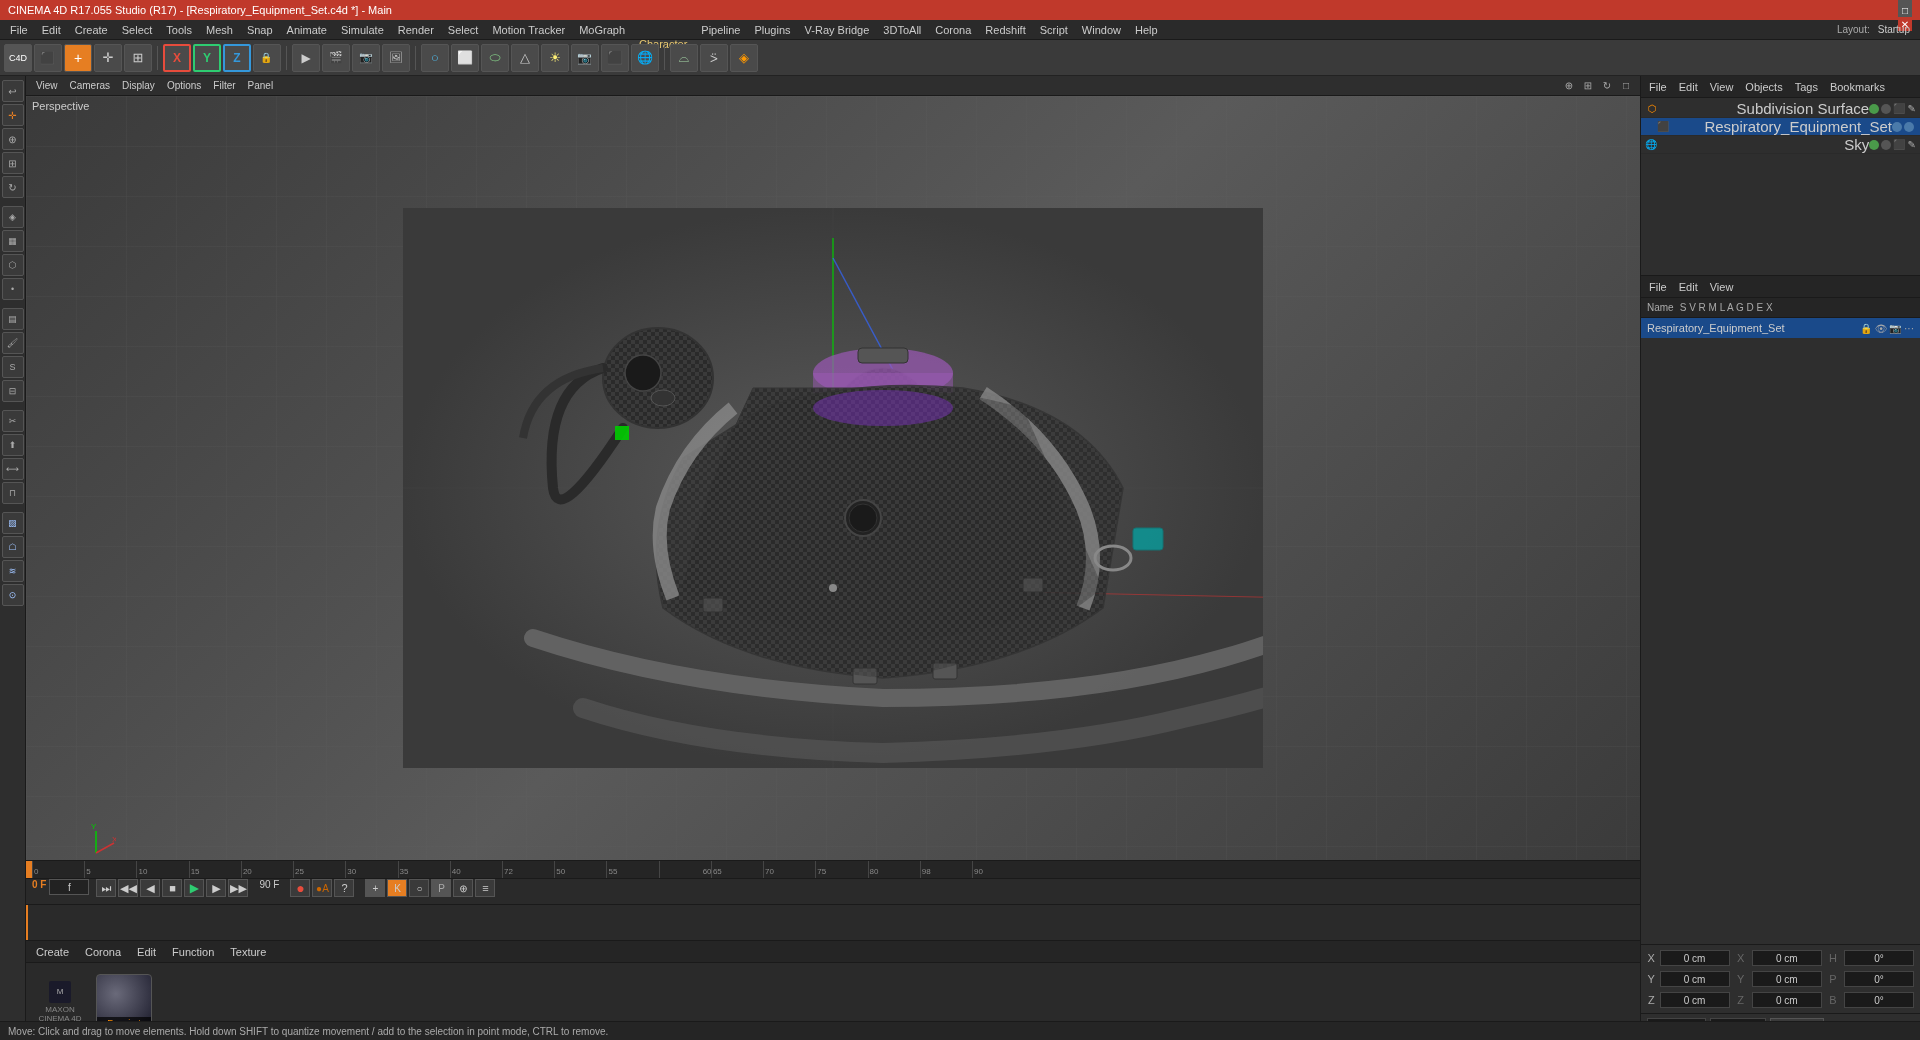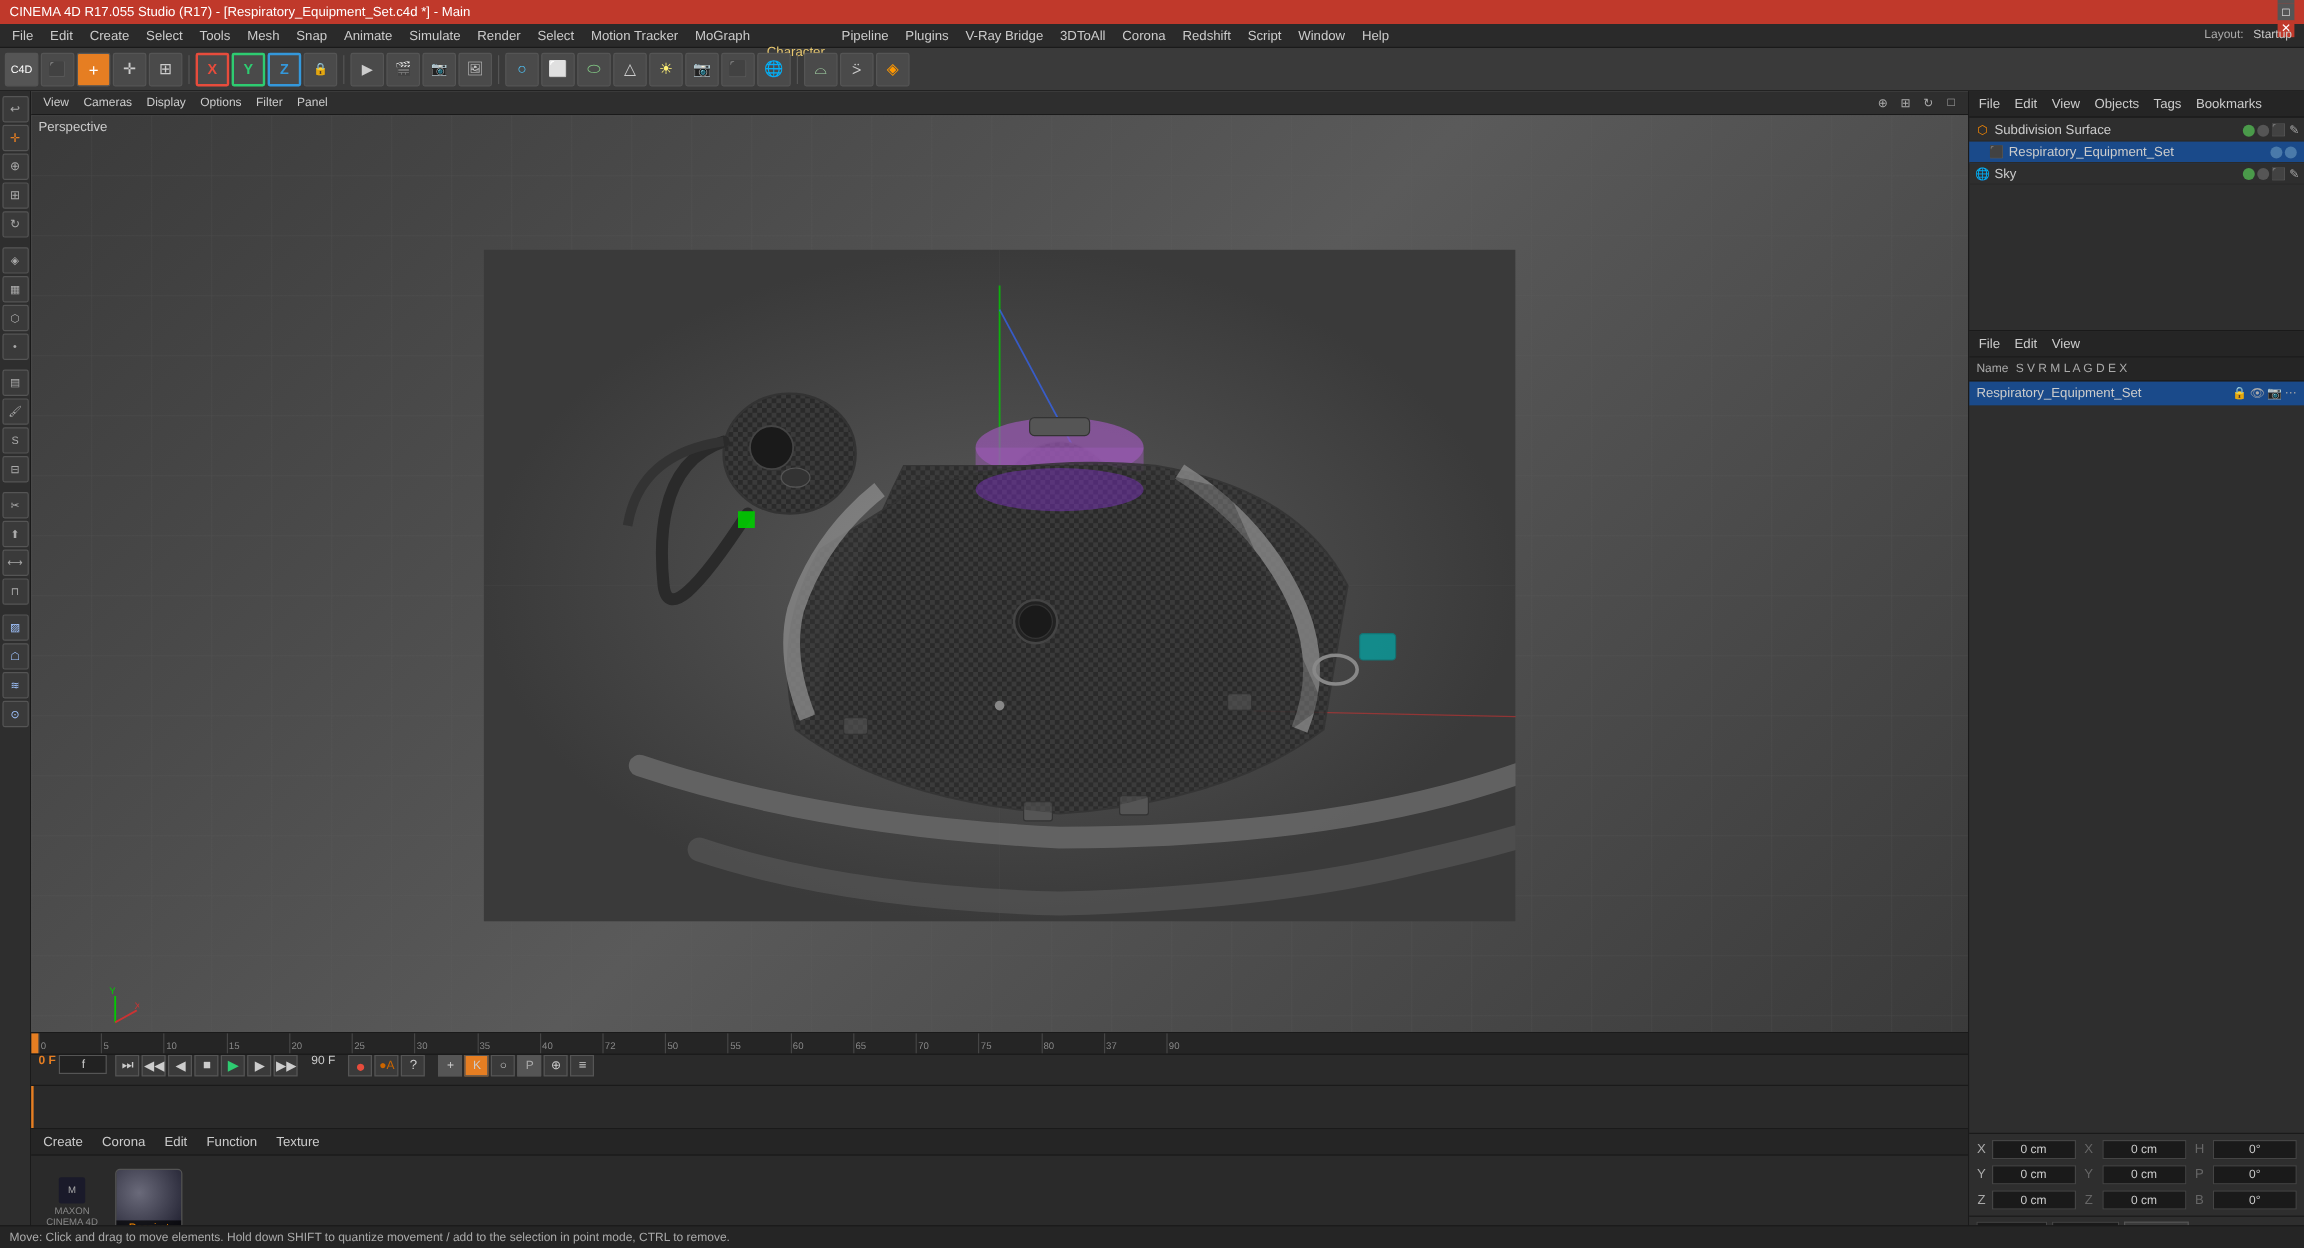--- a/index.html
+++ b/index.html
@@ -312,21 +312,21 @@
       cursor: pointer;
       border-bottom: 1px solid #2a2a2a;
     }
     .obj-row-active { background: #1a4a8a; }
     .obj-icon {
       width: 14px; height: 14px;
       margin-right: 3px;
       display: flex; align-items: center; justify-content: center;
       font-size: 10px;
     }
-    .obj-name { flex: 1; font-size: 11px; color: #ccc; }
+    .obj-name { flex: 1; font-size: 15px; color: #ccc; text-align: right; }
     .obj-row-icons { display: flex; gap: 2px; margin-right: 2px; }
     .obj-status-dot {
       width: 10px; height: 10px;
       border-radius: 50%;
       background: #555;
     }
     .dot-green { background: #4a9a4a; }
     .dot-active { background: #4a7aaa; }
 
     
@@ -699,36 +699,36 @@
             <div style="position: absolute; left: 470px; top: 0px; bottom: 0px; width: 1px; background: rgba(255, 255, 255, 0.15);">
               <span style="position: absolute; bottom: 2px; left: 2px; font-size: 8px; color: rgb(136, 136, 136);">72</span>
             </div>
             <div style="position: absolute; left: 522.222px; top: 0px; bottom: 0px; width: 1px; background: rgba(255, 255, 255, 0.15);">
               <span style="position: absolute; bottom: 2px; left: 2px; font-size: 8px; color: rgb(136, 136, 136);">50</span>
             </div>
             <div style="position: absolute; left: 574.444px; top: 0px; bottom: 0px; width: 1px; background: rgba(255, 255, 255, 0.15);">
               <span style="position: absolute; bottom: 2px; left: 2px; font-size: 8px; color: rgb(136, 136, 136);">55</span>
             </div>
             <div style="position: absolute; left: 626.667px; top: 0px; bottom: 0px; width: 1px; background: rgba(255, 255, 255, 0.15);">
-              <span style="position: absolute; bottom: 2px; left: 2px; font-size: 8px; color: rgb(136, 136, 136);">60</span>
+              <span style="position: absolute; bottom: 2px; left: 2px; font-size: 8px; color: rgb(136, 136, 136); padding-left: 42px;">60</span>
             </div>
             <div style="position: absolute; left: 678.889px; top: 0px; bottom: 0px; width: 1px; background: rgba(255, 255, 255, 0.15);">
               <span style="position: absolute; bottom: 2px; left: 2px; font-size: 8px; color: rgb(136, 136, 136);">65</span>
             </div>
             <div style="position: absolute; left: 731.111px; top: 0px; bottom: 0px; width: 1px; background: rgba(255, 255, 255, 0.15);">
               <span style="position: absolute; bottom: 2px; left: 2px; font-size: 8px; color: rgb(136, 136, 136);">70</span>
             </div>
             <div style="position: absolute; left: 783.333px; top: 0px; bottom: 0px; width: 1px; background: rgba(255, 255, 255, 0.15);">
               <span style="position: absolute; bottom: 2px; left: 2px; font-size: 8px; color: rgb(136, 136, 136);">75</span>
             </div>
             <div style="position: absolute; left: 835.556px; top: 0px; bottom: 0px; width: 1px; background: rgba(255, 255, 255, 0.15);">
               <span style="position: absolute; bottom: 2px; left: 2px; font-size: 8px; color: rgb(136, 136, 136);">80</span>
             </div>
             <div style="position: absolute; left: 887.778px; top: 0px; bottom: 0px; width: 1px; background: rgba(255, 255, 255, 0.15);">
-              <span style="position: absolute; bottom: 2px; left: 2px; font-size: 8px; color: rgb(136, 136, 136);">37</span>
+              <span style="position: absolute; bottom: 2px; left: 2px; font-size: 8px; color: rgb(136, 136, 136);">98</span>
             </div>
             <div style="position: absolute; left: 940px; top: 0px; bottom: 0px; width: 1px; background: rgba(255, 255, 255, 0.15);">
               <span style="position: absolute; bottom: 2px; left: 2px; font-size: 8px; color: rgb(136, 136, 136);">90</span>
             </div>
           </div>
       </div>
 
       <div id="timeline-controls">
         <span style="font-size:10px; color:#e67e22; font-weight:bold;">0 F</span>
         <input type="text" id="frame-input" value="f" style="width: 40px; height: 16px; background: rgb(34, 34, 34); border: 1px solid rgb(85, 85, 85); color: rgb(204, 204, 204); font-size: 10px; text-align: center;">

